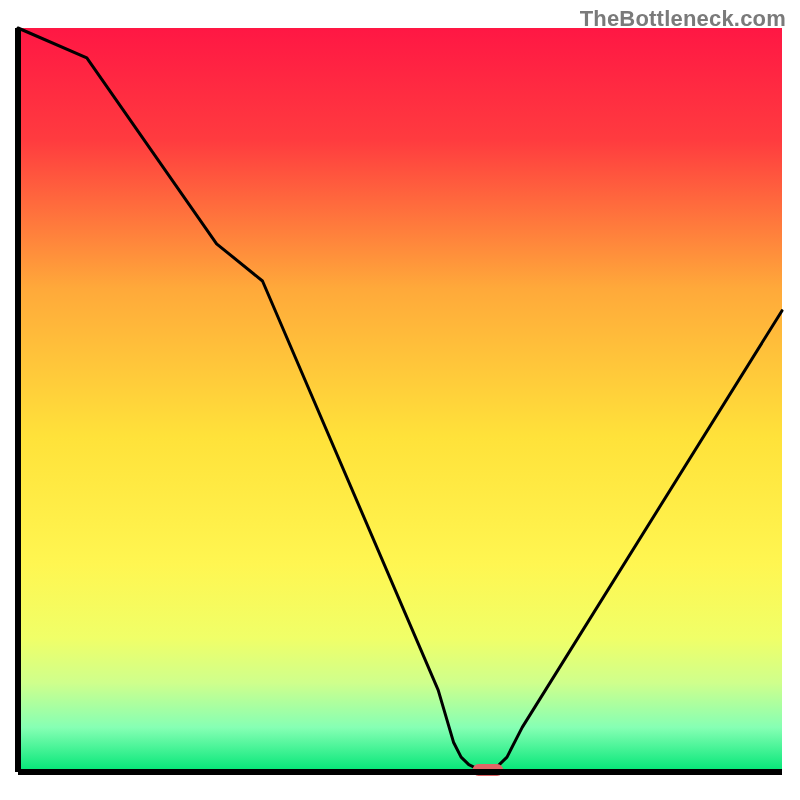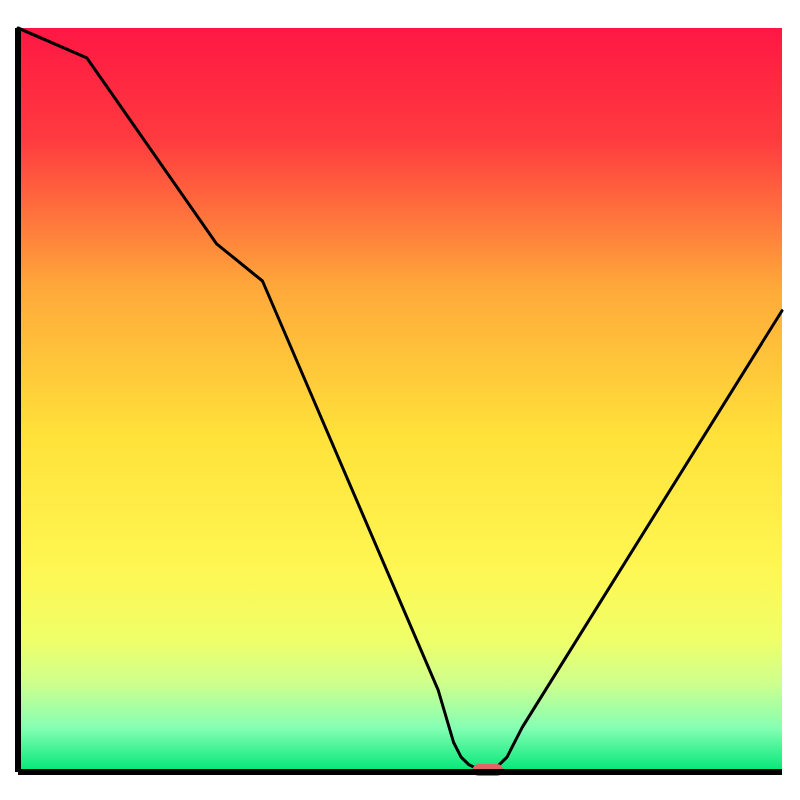--- a/index.html
+++ b/index.html
@@ -46,13 +46,14 @@
           <stop offset="94.0%" stop-color="#86ffb4"></stop>
           <stop offset="100.0%" stop-color="#00e676"></stop>
         </linearGradient>
       </defs>
       <rect x="18" y="28" width="764" height="744" fill="url(#bgGrad)"></rect>
       <path d="M18.0 28.0 L86.8 57.8 L216.6 243.8 L262.5 281.0 L438.2 690.2 L453.5 742.2 L461.1 757.1 L468.8 764.6 L484.0 772.0 L491.7 772.0 L499.3 764.6 L507.0 757.1 L522.2 727.4 L782.0 310.7" fill="none" stroke="#000" stroke-width="3" stroke-linejoin="round" stroke-linecap="round"></path>
       <rect x="472.58" y="764" width="30.560000000000002" height="12" rx="6" ry="6" fill="#e06666"></rect>
       <line x1="18" y1="28" x2="18" y2="772" stroke="#000" stroke-width="6"></line>
       <line x1="18" y1="772" x2="782" y2="772" stroke="#000" stroke-width="6"></line>
     </svg>
+  <div class="watermark">TheBottleneck.com</div>
 </div>
 
 </body></html>

